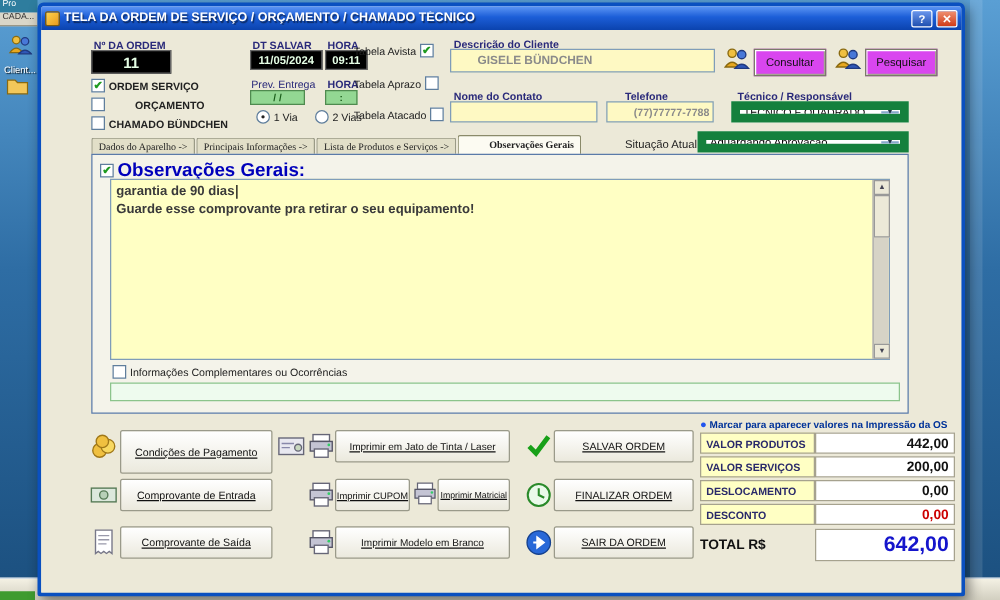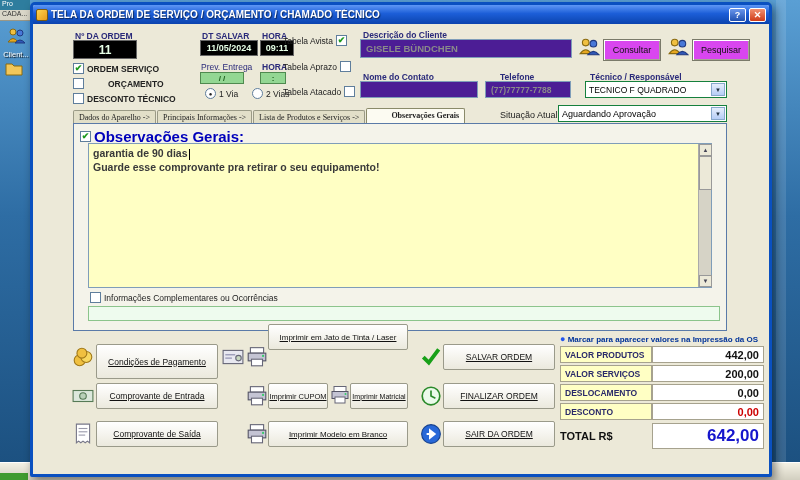--- a/index.html
+++ b/index.html
@@ -36,23 +36,23 @@
   .pfield{background:#93d793;border:1px solid #4f8a4f;color:#1a5c1a;font-size:8px;font-weight:bold;
     display:flex;align-items:center;justify-content:center;}
 
   .cb{display:flex;align-items:center;gap:3px;font-size:8.5px;font-weight:bold;color:#222;white-space:nowrap;}
   .box{width:11px;height:11px;background:#fff;border:1px solid #5f7e9c;display:flex;align-items:center;
     justify-content:center;font-size:9px;color:#1f9a1f;font-weight:bold;line-height:1;flex:0 0 auto;}
   .radio{width:11px;height:11px;border-radius:50%;background:#fff;border:1px solid #5f7e9c;display:flex;
     align-items:center;justify-content:center;flex:0 0 auto;}
   .dot{font-size:6px;color:#222;line-height:1;}
 
-  .field{background:#4c1d95;border:1px solid #7f9db9;font-size:9.5px;display:flex;align-items:center;padding:0 5px;white-space:nowrap;overflow:hidden;}
+  .field{background:#fef9c3;border:1px solid #7f9db9;font-size:9.5px;display:flex;align-items:center;padding:0 21px;white-space:nowrap;overflow:hidden;}
   .gray{color:#8a8a8a;font-weight:bold;}
-  .combo{position:absolute;background:#fff;border:1px solid #15803d;font-size:9px;display:flex;align-items:center;padding:0 3px;white-space:nowrap;overflow:hidden;}
+  .combo{position:absolute;background:#fff;border:7px solid #15803d;font-size:9px;display:flex;align-items:center;padding:0 3px;white-space:nowrap;overflow:hidden;}
   .arrowbtn{position:absolute;right:1px;top:1px;bottom:1px;width:14px;background:linear-gradient(#e6eefc,#b6cdf6);
     border:1px solid #88a8cc;font-size:6px;display:flex;align-items:center;justify-content:center;color:#234;}
 
   .tabs{position:absolute;left:40px;top:84px;display:flex;align-items:flex-end;}
   .tab{font-size:8px;color:#222;padding:2px 5px;background:#e2dfc8;border:1px solid #9a9a86;border-bottom:none;
     border-radius:2px 2px 0 0;margin-right:1px;height:14px;white-space:nowrap;font-family:Liberation Serif, serif;}
   .tab.active{background:#fcfbf2;height:16px;border-color:#8a8a6a;font-weight:bold;padding-left:24px;}
 
   .page{position:absolute;left:40px;top:99px;width:654px;height:208px;background:#f4f3ea;border:1px solid #5a7aa8;}
   .obslabel{color:#0000bb;font-weight:bold;font-size:15px;}
@@ -132,21 +132,21 @@
       <div class="abs cb" style="left:40px;top:39px;">
         <span class="box">✔</span>
         <span>ORDEM SERVIÇO</span>
       </div>
       <div class="abs cb" style="left:40px;top:54px;gap:24px;">
         <span class="box"></span>
         <span>ORÇAMENTO</span>
       </div>
       <div class="abs cb" style="left:40px;top:69px;">
         <span class="box"></span>
-        <span>DESCONTO TÉCNICO</span>
+        <span>CHAMADO BÜNDCHEN</span>
       </div>
 
       <span class="abs lbl" style="left:169px;top:7px;">DT SALVAR</span>
       <span class="abs lbl" style="left:229px;top:7px;">HORA</span>
       <div class="abs lcd" style="left:167px;top:16px;width:58px;height:16px;font-size:9px;">11/05/2024</div>
       <div class="abs lcd" style="left:227px;top:16px;width:34px;height:16px;font-size:9px;">09:11</div>
 
       <span class="abs lbl" style="left:168px;top:38px;font-weight:normal;">Prev. Entrega</span>
       <span class="abs lbl" style="left:229px;top:38px;">HORA</span>
       <div class="abs pfield" style="left:167px;top:48px;width:44px;height:12px;">/  /</div>
@@ -285,21 +285,21 @@
         </svg>
       </span>
       <span class="icn" style="left:213px;top:322px;">
         <svg width="22" height="22" viewBox="0 0 20 20">
           <rect x="4" y="1.5" width="12" height="5" fill="#fff" stroke="#667"></rect>
           <rect x="2" y="6.5" width="16" height="7" fill="#c4c4d4" stroke="#556"></rect>
           <rect x="5" y="12" width="10" height="6" fill="#fff" stroke="#667"></rect>
           <circle cx="15.5" cy="9" r="1" fill="#3c6"></circle>
         </svg>
       </span>
-      <div class="actbtn" style="left:235px;top:300px;width:140px;height:26px;font-size:8px;">Imprimir em Jato de Tinta / Laser</div>
+      <div class="actbtn" style="left:235px;top:320px;width:140px;height:26px;font-size:8px;">Imprimir em Jato de Tinta / Laser</div>
 
       <span class="icn" style="left:213px;top:361px;">
         <svg width="22" height="22" viewBox="0 0 20 20">
           <rect x="4" y="1.5" width="12" height="5" fill="#fff" stroke="#667"></rect>
           <rect x="2" y="6.5" width="16" height="7" fill="#c4c4d4" stroke="#556"></rect>
           <rect x="5" y="12" width="10" height="6" fill="#fff" stroke="#667"></rect>
           <circle cx="15.5" cy="9" r="1" fill="#3c6"></circle>
         </svg>
       </span>
       <div class="actbtn" style="left:235px;top:359px;width:60px;height:26px;font-size:7.5px;">Imprimir CUPOM</div>

